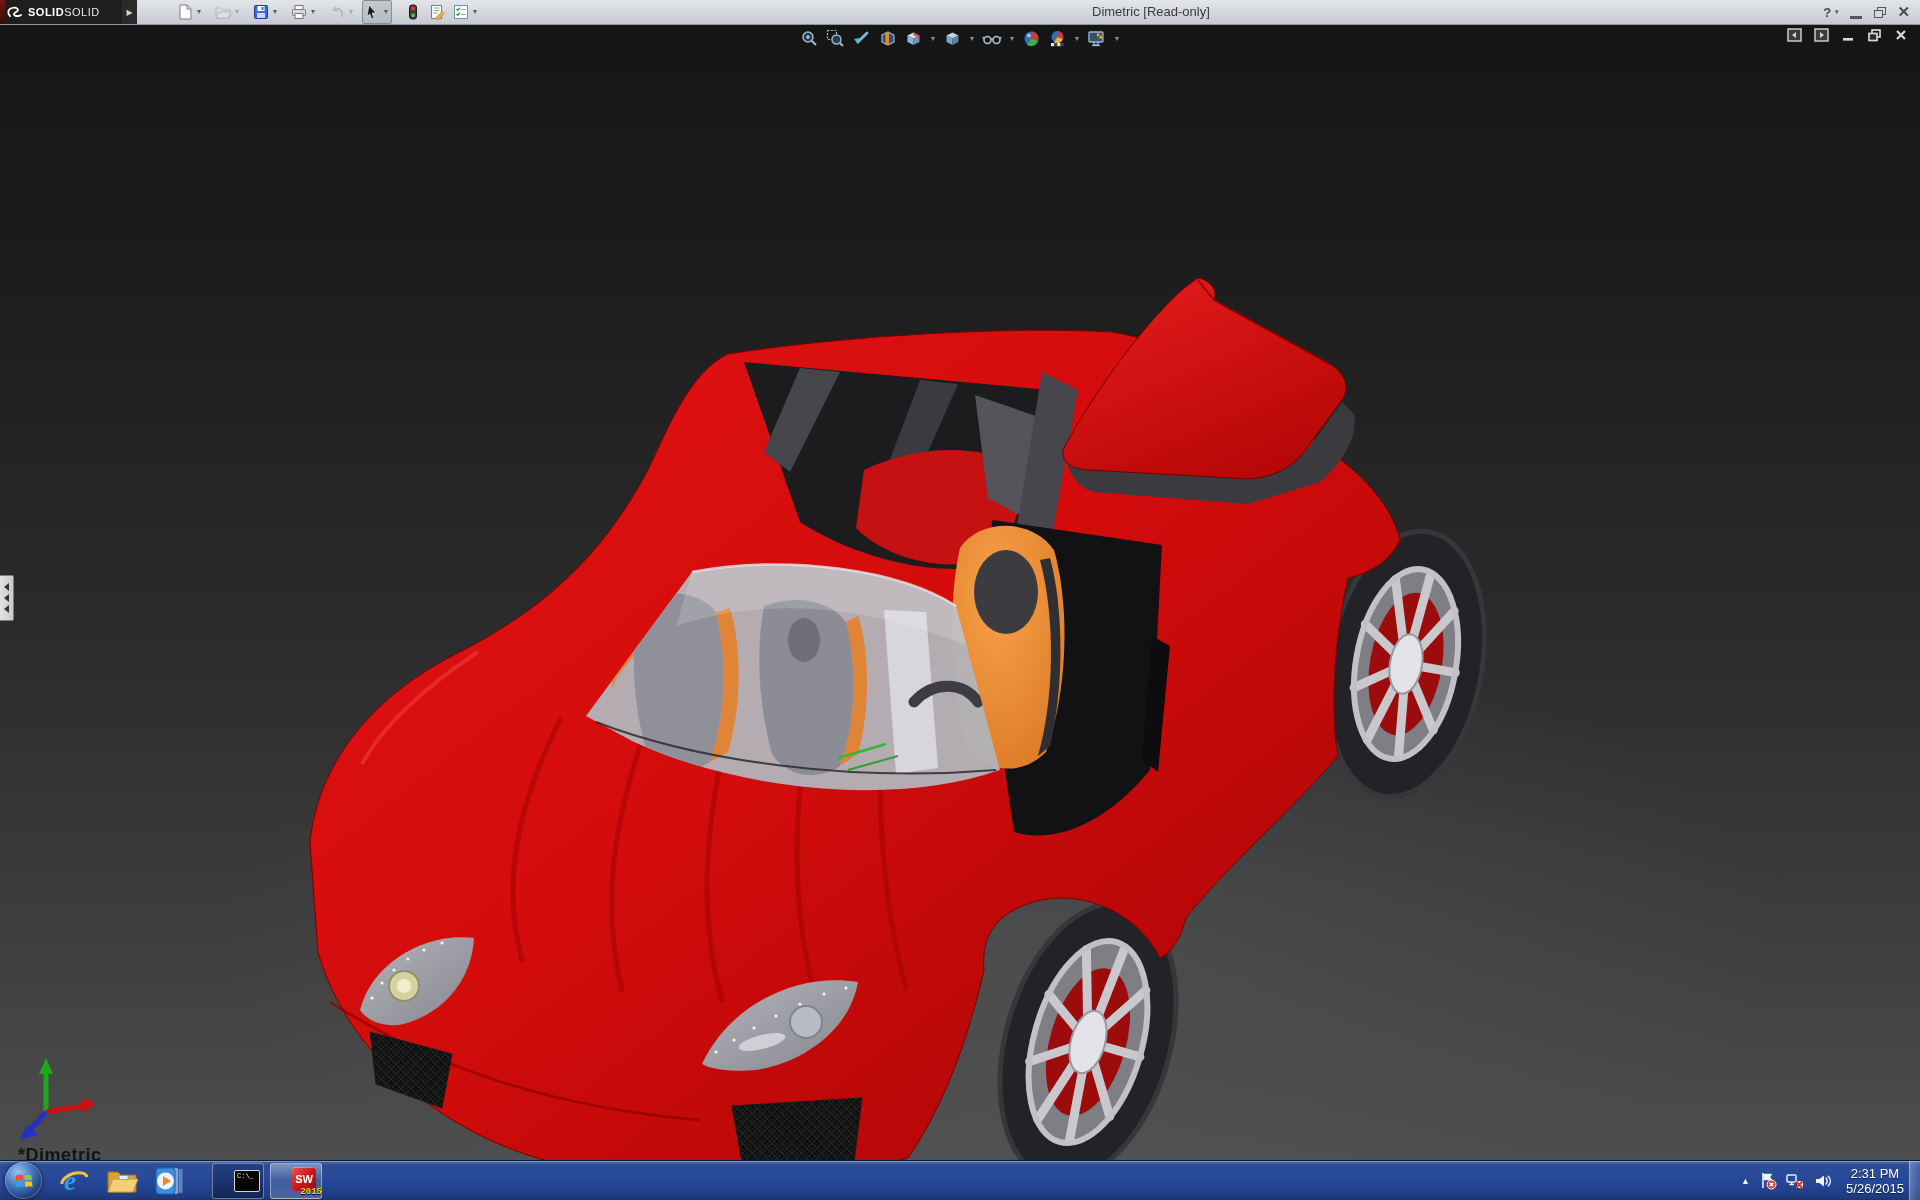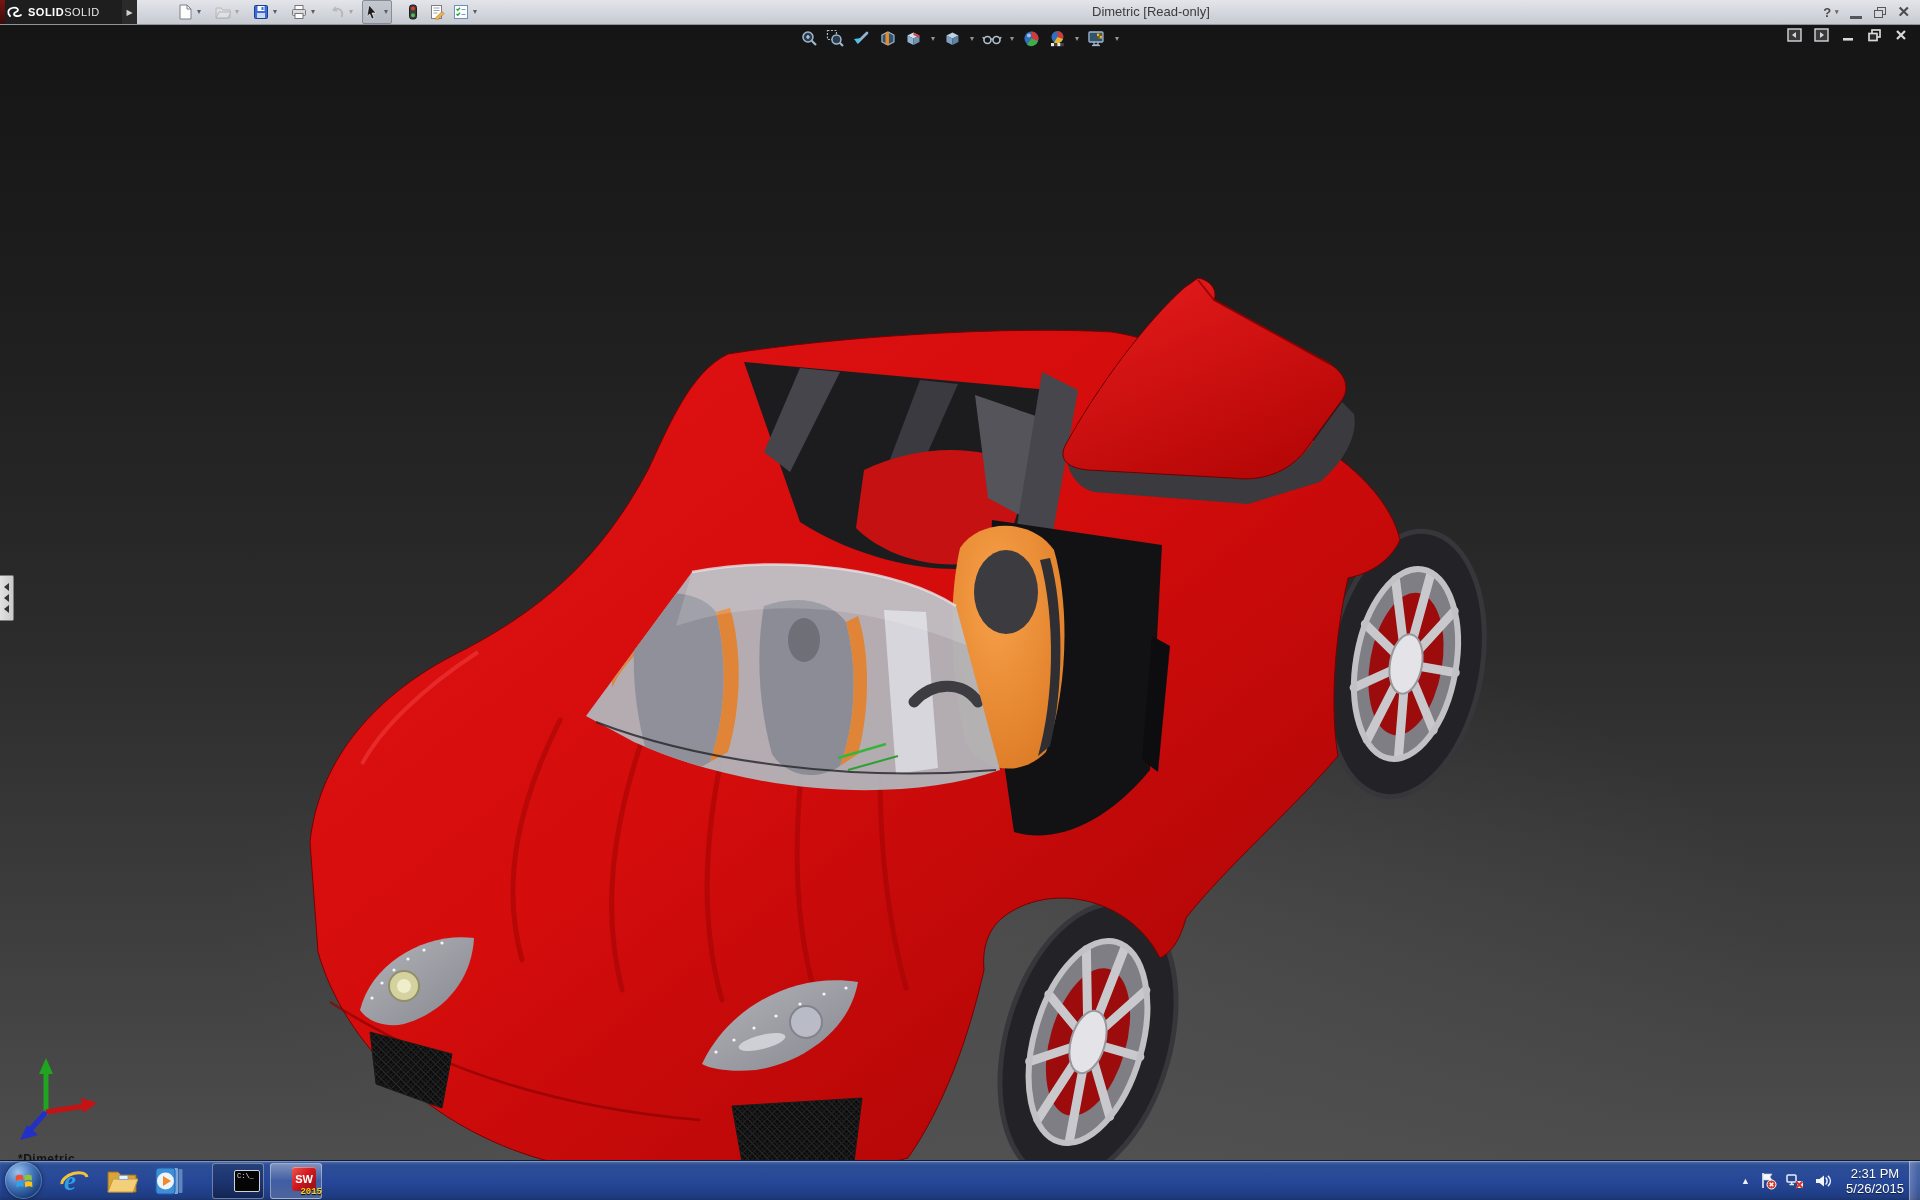--- a/index.html
+++ b/index.html
@@ -47,21 +47,21 @@
   .hud-btn{display:flex;align-items:center;height:22px;padding:0 1px;}
   .hud-caret{color:#8d949c;font-size:8px;margin:0 2px;}
   
   #doc-controls{position:absolute;right:12px;top:4px;display:flex;align-items:center;gap:12px;z-index:5;}
   .dc{display:flex;align-items:center;}
   
   #panel-tab{position:absolute;left:0;top:551px;width:13px;height:44px;background:linear-gradient(90deg,#e2e2e2,#c9c9c9);
     border:1px solid #7d7d7d;border-left:none;border-radius:0 2px 2px 0;display:flex;flex-direction:column;
     align-items:center;justify-content:center;gap:3px;z-index:5;}
   .tab-arrow{width:0;height:0;border-top:4px solid transparent;border-bottom:4px solid transparent;border-right:5px solid #333;}
-  #orientation-label{position:absolute;left:18px;bottom:-6px;font-size:12px;font-weight:700;
+  #orientation-label{position:absolute;left:18px;bottom:-6px;font-size:18px;font-weight:700;
     color:#141414;letter-spacing:.5px;z-index:4;}
 
   
   #taskbar{position:absolute;left:0;top:1160px;width:1920px;height:40px;z-index:40;
     background:linear-gradient(180deg,#46659e 0%,#2d4e96 10%,#264798 55%,#1f3c83 90%,#1b346f 100%);
     box-shadow:inset 0 1px 0 rgba(255,255,255,.28), inset 0 2px 3px rgba(255,255,255,.08);
     border-top:1px solid #0c1c45;box-sizing:border-box;display:flex;align-items:center;}
   .tb-slot{width:48px;height:40px;display:flex;align-items:center;justify-content:center;}
   .tb-running{width:52px;height:36px;margin:2px 3px 2px 3px;border:1px solid rgba(255,255,255,.38);
     border-radius:3px;display:flex;align-items:center;justify-content:center;

